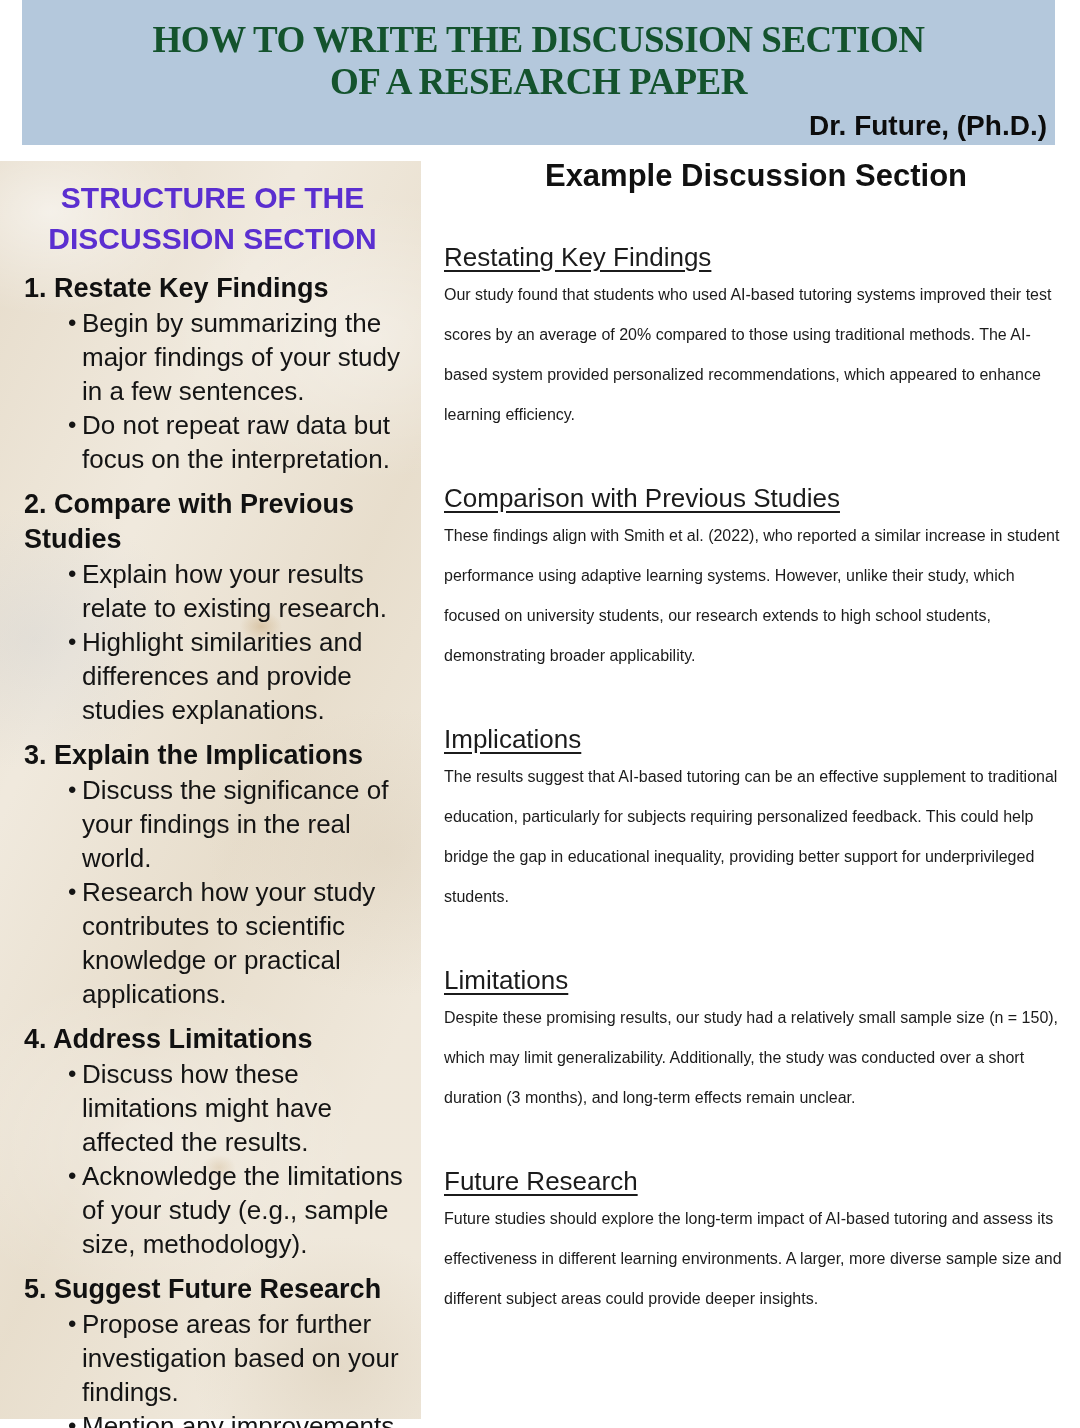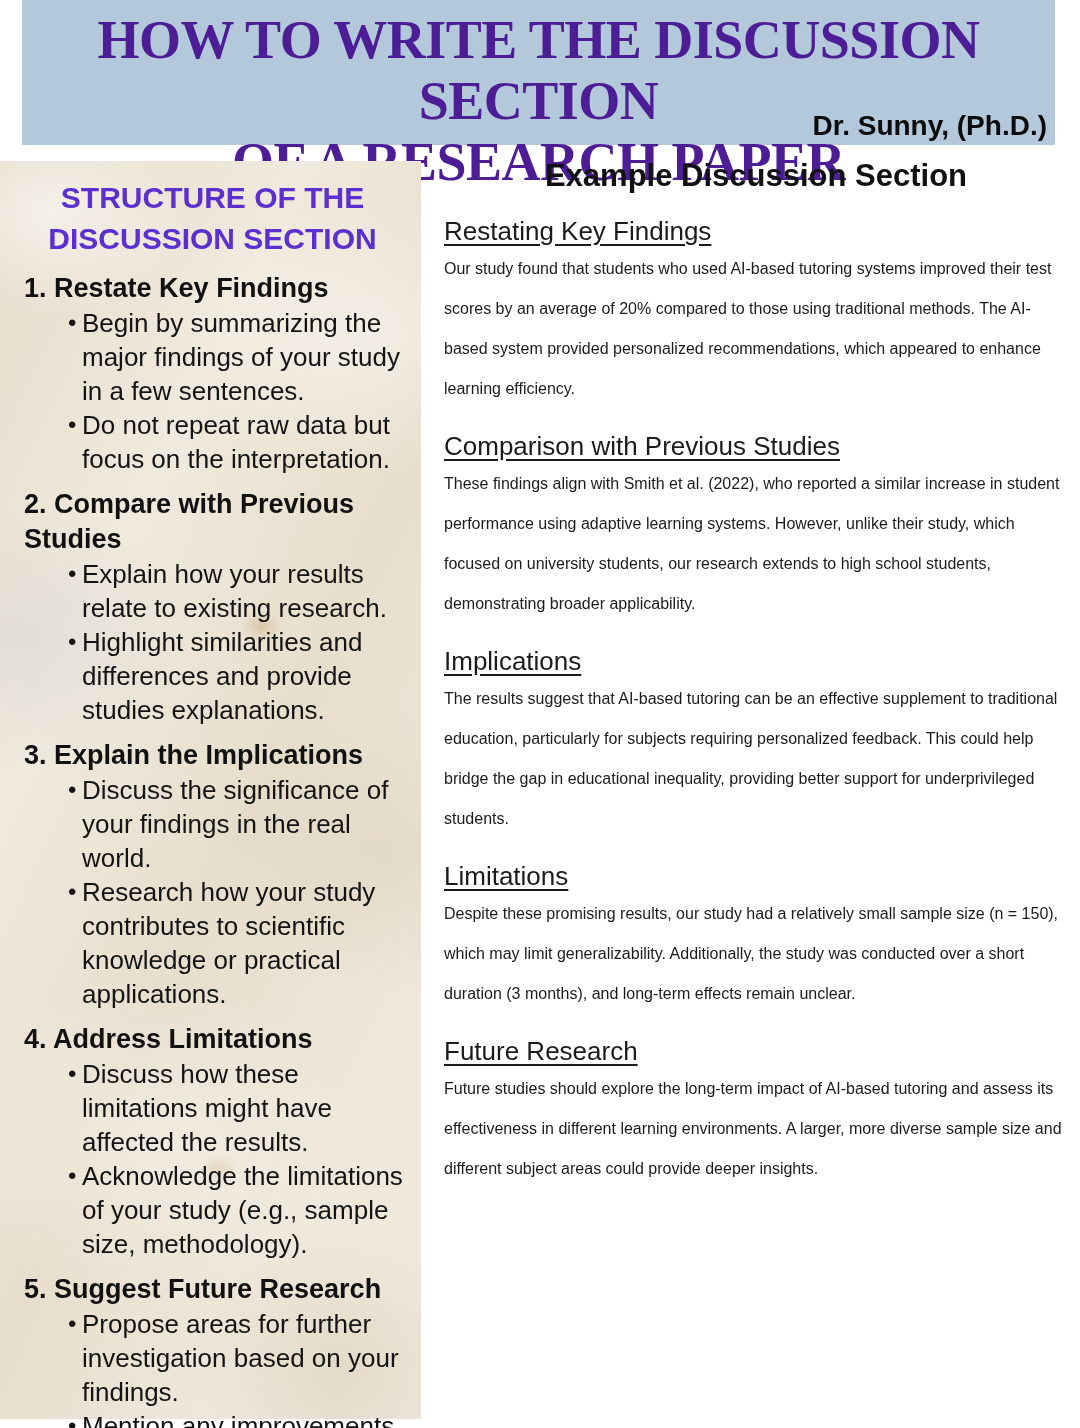--- a/index.html
+++ b/index.html
@@ -6,22 +6,22 @@
   html,body { width:1080px; height:1428px; background:#ffffff; overflow:hidden;
               font-family:"Liberation Sans", sans-serif; }
   .page { position:relative; width:1080px; height:1428px; background:#ffffff; }
 
   
   .header {
     position:absolute; left:22px; top:0; width:1033px; height:145px;
     background:#b4c8dc; text-align:center;
   }
   .title {
-    font-family:"Liberation Serif", serif; font-weight:700; color:#4c1d95;
-    font-size:54px; line-height:1.13; padding-top:10px; letter-spacing:-0.5px;
+    font-family:"Liberation Serif", serif; font-weight:700; color:#14532d;
+    font-size:37px; line-height:1.13; padding-top:19px; letter-spacing:-0.5px;
   }
   .author {
     position:absolute; right:8px; bottom:3px;
     font-weight:700; font-size:28px; color:#0c0c0c;
   }
 
   
   .sidebar {
     position:absolute; left:0; top:161px; width:421px; height:1258px;
     color:#161616;
@@ -52,39 +52,39 @@
   }
 
   
   .main {
     position:absolute; left:444px; top:158px; width:624px; color:#1b1b1b;
   }
   .main-heading {
     font-weight:700; font-size:31px; text-align:center; color:#111;
     margin-bottom:10px;
   }
-  .sec { margin-top:20px; }
+  .sec { margin-top:46px; }
   .sec:first-of-type { margin-top:42px; }
   .sec-title {
     font-size:26px; line-height:34px; text-decoration:underline;
     text-underline-offset:4px; margin-bottom:1px;
   }
   .sec-body { font-size:16px; line-height:40px; }
 </style>
 </head>
 <body>
 
 <div class="page">
 
   <div class="header">
     <div class="title">
       <div>HOW TO WRITE THE DISCUSSION SECTION</div>
       <div>OF A RESEARCH PAPER</div>
     </div>
-    <div class="author">Dr. Sunny, (Ph.D.)</div>
+    <div class="author">Dr. Future, (Ph.D.)</div>
   </div>
 
   <div class="sidebar">
     <div class="sb-heading" style="color:#5b2fd0;">
       <div>STRUCTURE OF THE</div>
       <div>DISCUSSION SECTION</div>
     </div>
 
     <div class="sb-item">
       <div class="sb-item-title"><span>1.</span> <span>Restate Key Findings</span></div>

